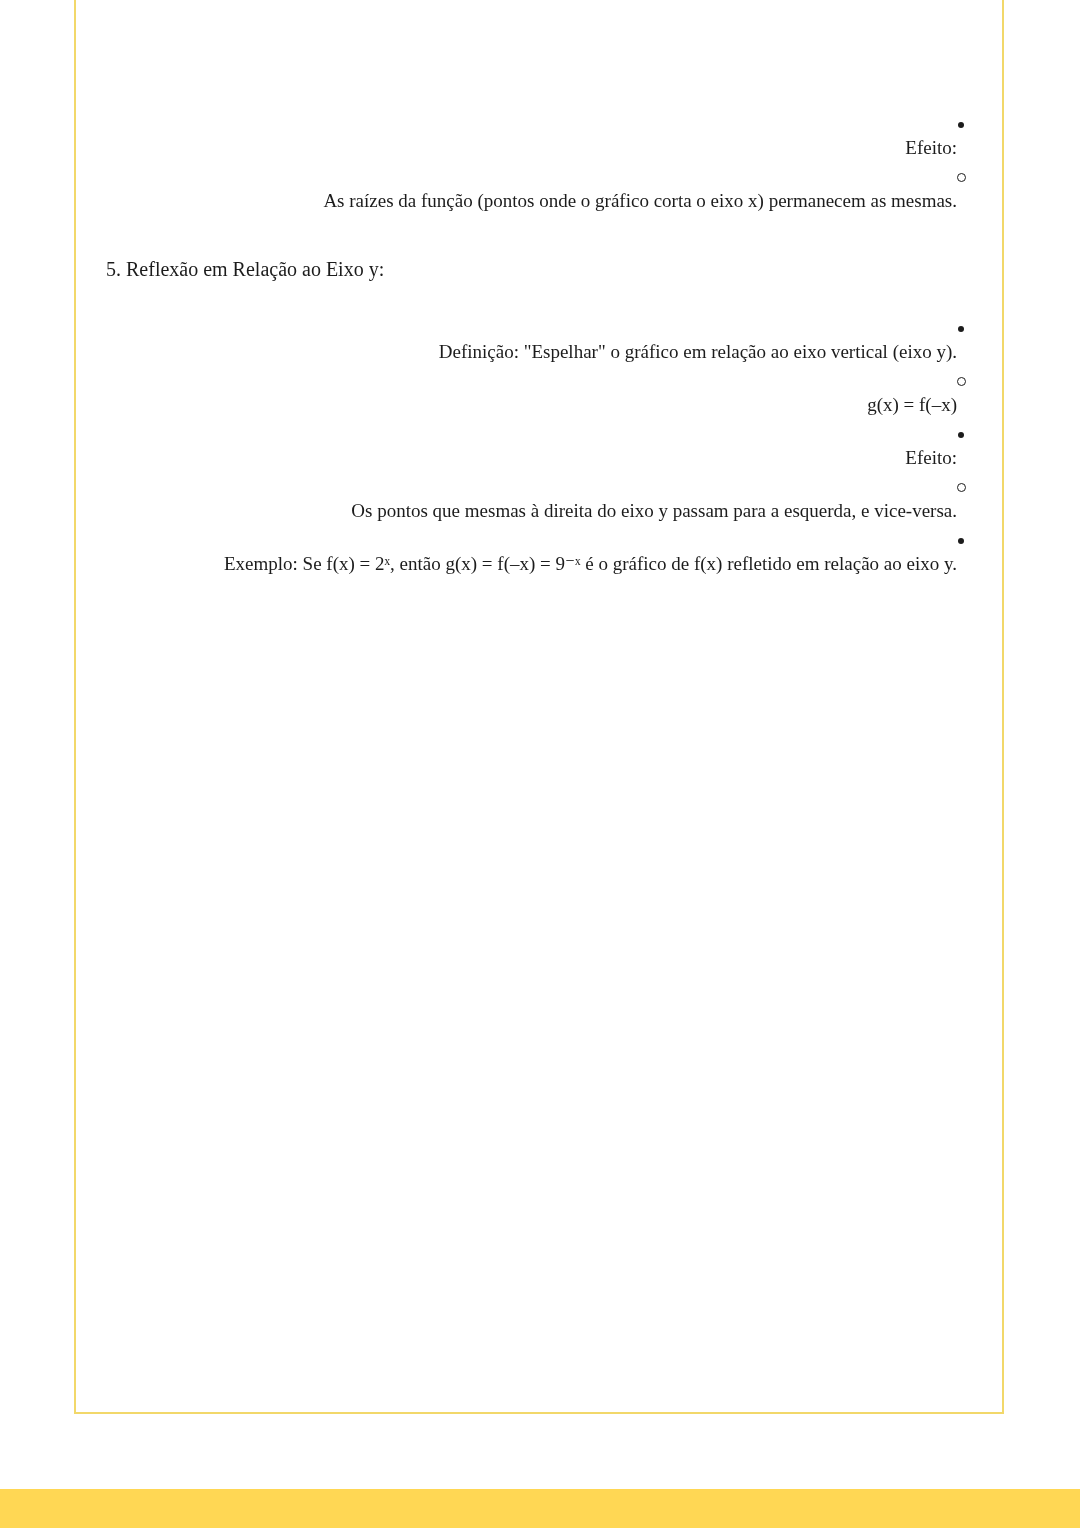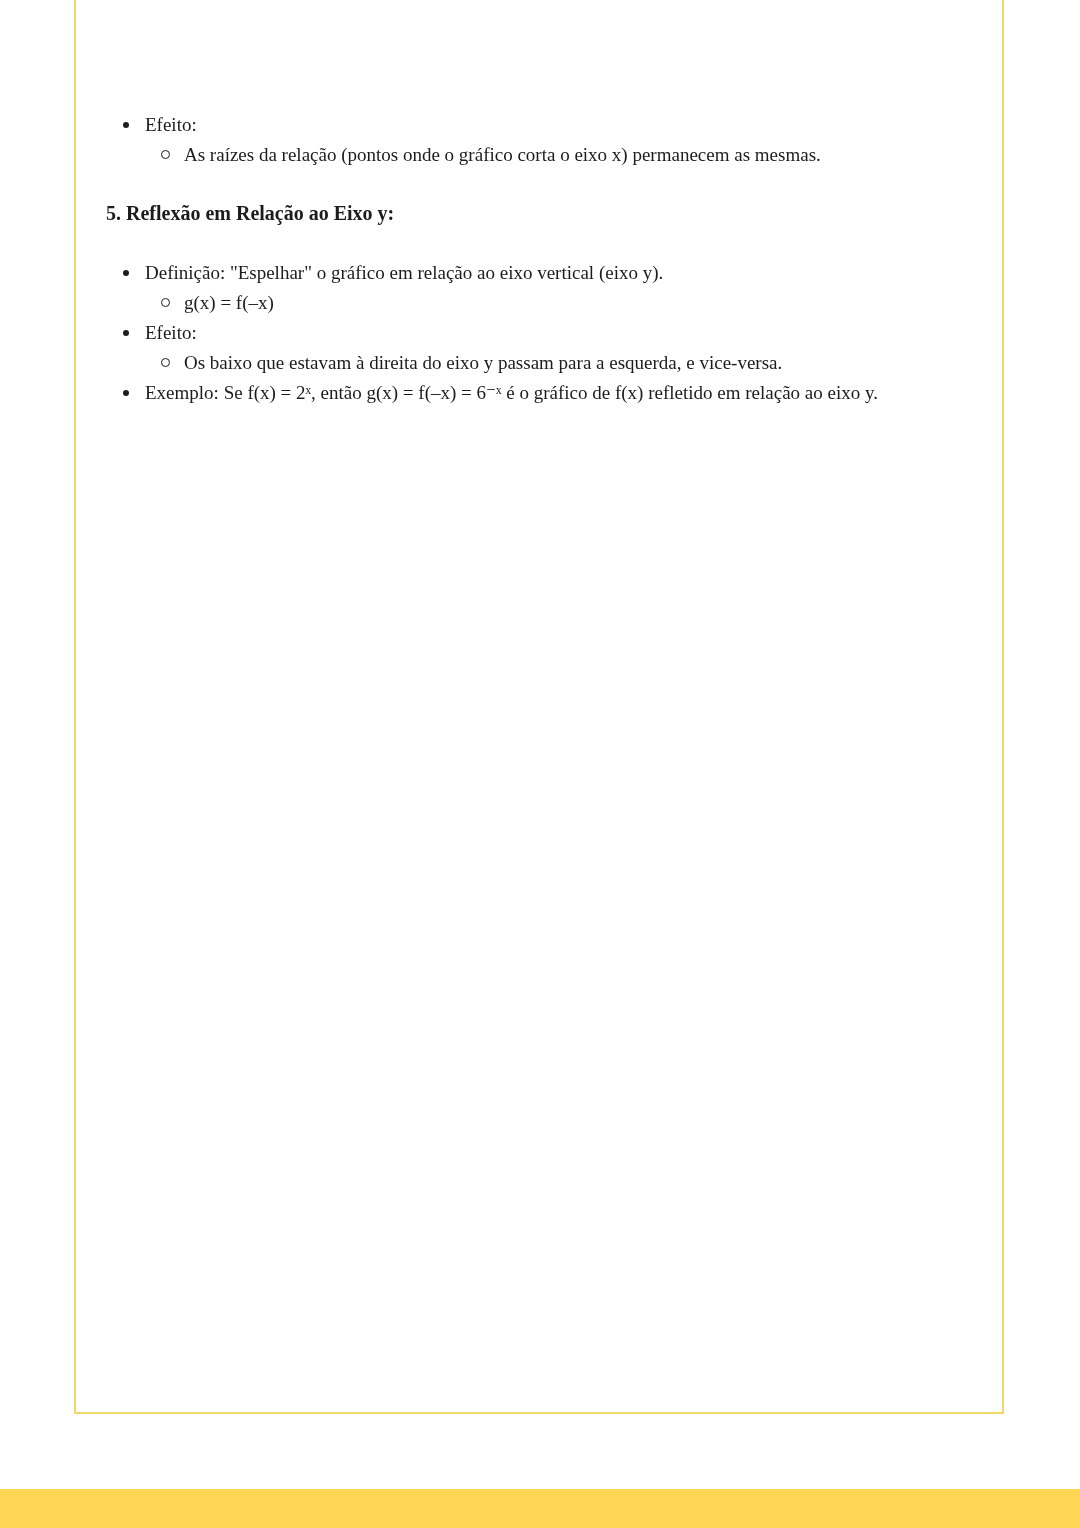--- a/index.html
+++ b/index.html
@@ -29,20 +29,21 @@
     width: 930px;
     height: 1434px;
     background: #ffffff;
     border: 2px solid var(--page-border);
     padding: 128px 45px 0 30px;
   }
   .doc-text { font-size: 19px; line-height: 30px; }
   .li {
     display: flex;
     align-items: flex-end;
+    flex-direction: column;
   }
   .li.level1 { padding-left: 16px; }
   .li.level2 { padding-left: 55px; }
   .marker {
     flex: 0 0 23px;
     position: relative;
     height: 30px;
   }
   .m1::before {
     content: "";
@@ -60,23 +61,23 @@
     left: 0;
     top: 10px;
     width: 7px;
     height: 7px;
     border: 1.5px solid var(--text);
     border-radius: 50%;
   }
   .txt { flex: 1 1 auto; }
   .section-heading {
     font-size: 20px;
-    font-weight: bold;
+    font-weight: normal;
     line-height: 30px;
-    margin: 28px 0 30px 0;
+    margin: 38px 0 30px 0;
   }
   .bottom-bar {
     position: absolute;
     left: 0;
     bottom: 0;
     width: 1080px;
     height: 39px;
     background: var(--bottom-bar);
   }
 </style>
@@ -85,41 +86,41 @@
 
 <div class="viewport">
   <div class="page">
     <div class="doc-text">
         <div class="li level1">
           <span class="marker m1"></span>
           <span class="txt">Efeito:</span>
         </div>
         <div class="li level2">
           <span class="marker m2"></span>
-          <span class="txt">As raízes da relação (pontos onde o gráfico corta o eixo x) permanecem as mesmas.</span>
+          <span class="txt">As raízes da função (pontos onde o gráfico corta o eixo x) permanecem as mesmas.</span>
         </div>
       </div>
     <h3 class="section-heading">5. Reflexão em Relação ao Eixo y:</h3>
     <div class="doc-text">
         <div class="li level1">
           <span class="marker m1"></span>
           <span class="txt">Definição: "Espelhar" o gráfico em relação ao eixo vertical (eixo y).</span>
         </div>
         <div class="li level2">
           <span class="marker m2"></span>
           <span class="txt">g(x) = f(–x)</span>
         </div>
         <div class="li level1">
           <span class="marker m1"></span>
           <span class="txt">Efeito:</span>
         </div>
         <div class="li level2">
           <span class="marker m2"></span>
-          <span class="txt">Os baixo que estavam à direita do eixo y passam para a esquerda, e vice-versa.</span>
+          <span class="txt">Os pontos que mesmas à direita do eixo y passam para a esquerda, e vice-versa.</span>
         </div>
         <div class="li level1">
           <span class="marker m1"></span>
-          <span class="txt">Exemplo: Se f(x) = 2ˣ, então g(x) = f(–x) = 6⁻ˣ é o gráfico de f(x) refletido em relação ao eixo y.</span>
+          <span class="txt">Exemplo: Se f(x) = 2ˣ, então g(x) = f(–x) = 9⁻ˣ é o gráfico de f(x) refletido em relação ao eixo y.</span>
         </div>
       </div>
   </div>
   <div class="bottom-bar"></div>
 </div>
 
 </body></html>

